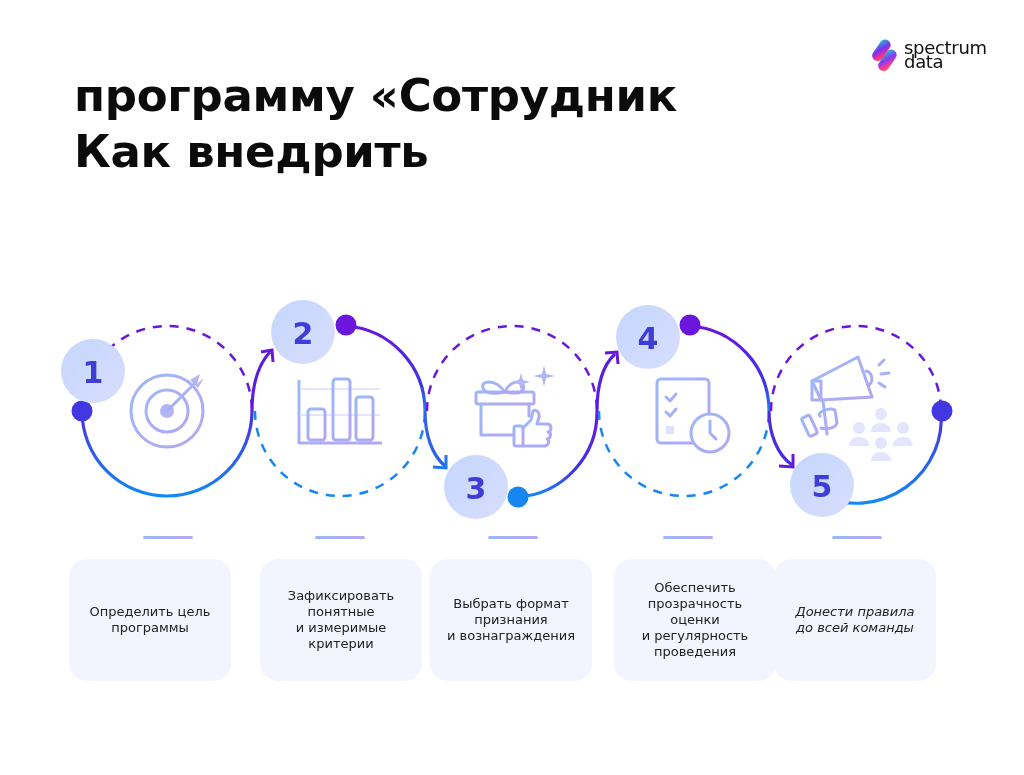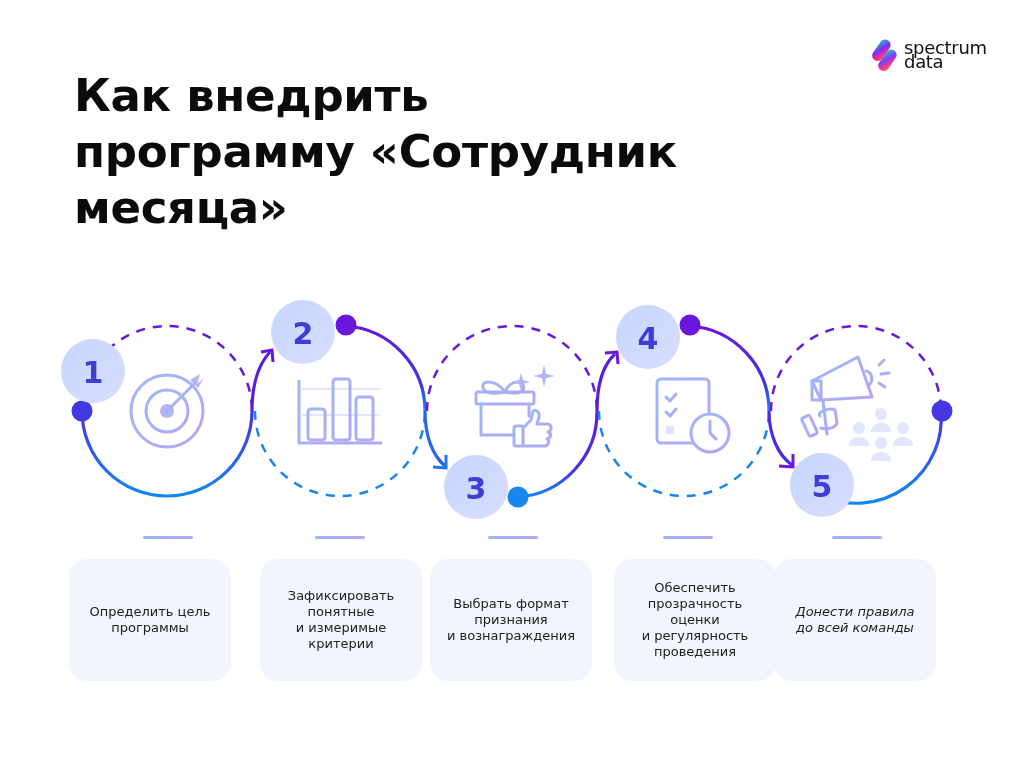--- a/index.html
+++ b/index.html
@@ -12,23 +12,22 @@
   svg.diagram { position:absolute; left:0; top:0; }
   .badge-num { font-family:"DejaVu Sans", sans-serif; font-weight:bold; font-size:30px; fill:#3f3dd6; }
   .underline { position:absolute; top:536px; width:50px; height:3px; border-radius:2px; background:linear-gradient(90deg,#9ab6f7,#b6a8f5); }
   .card { position:absolute; top:559px; width:162px; height:122px; background:#f3f5fe; border-radius:18px; display:flex; align-items:center; justify-content:center; text-align:center; }
   .card-text { font-family:"DejaVu Sans", sans-serif; font-size:13px; line-height:16px; color:#222; white-space:pre-line; padding:0 6px; }
 </style>
 </head>
 <body>
 
 <h1 class="title">
+  <span>программу «Сотрудник</span>
   <span>Как внедрить</span>
-  <span>программу «Сотрудник</span>
-  <span>месяца»</span>
 </h1>
 
 <div class="logo">
   <svg width="30" height="34" viewBox="0 0 30 34">
     <defs>
       <linearGradient id="lg1" x1="0" y1="0" x2="1" y2="1">
         <stop offset="0" stop-color="#19d3c5"></stop>
         <stop offset="0.45" stop-color="#7a2ff5"></stop>
         <stop offset="0.75" stop-color="#ff2d8a"></stop>
         <stop offset="1" stop-color="#ff7a1a"></stop>

